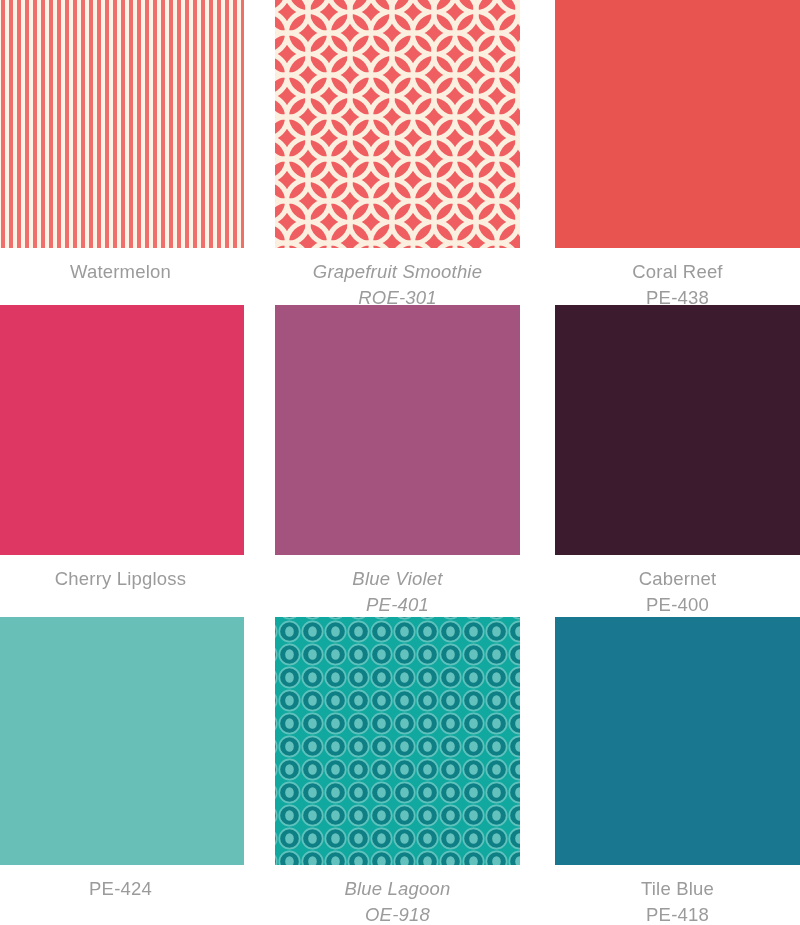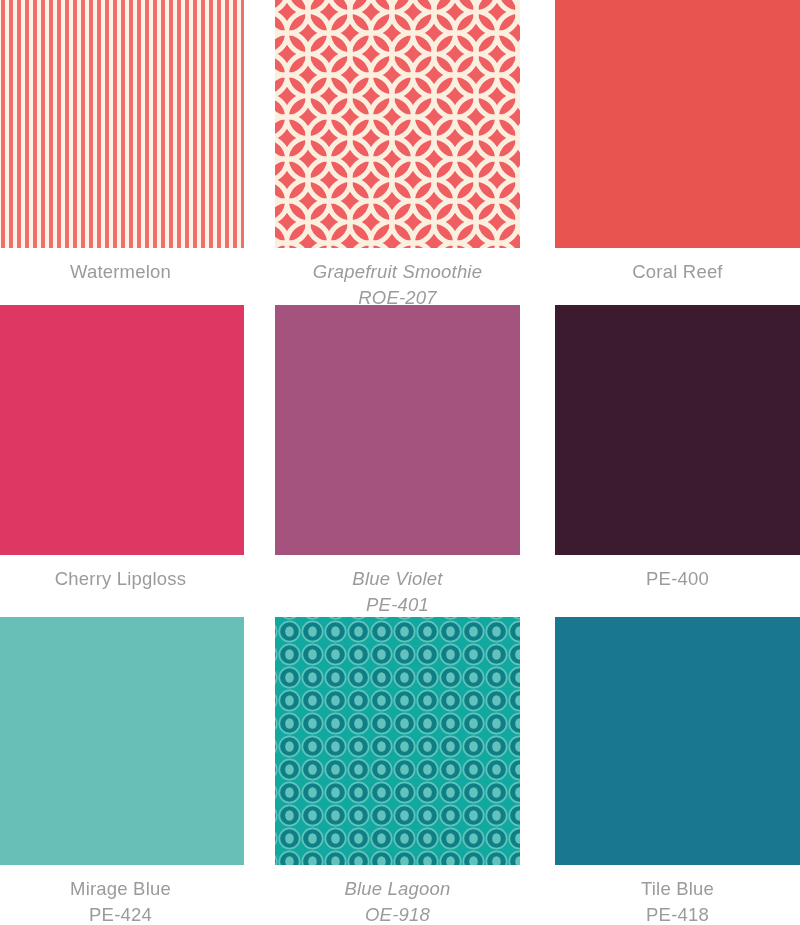--- a/index.html
+++ b/index.html
@@ -132,28 +132,29 @@
               <circle cx="42" cy="0" r="21.5" fill="none" stroke="#fbf0e0" stroke-width="5"></circle>
               <circle cx="0" cy="42" r="21.5" fill="none" stroke="#fbf0e0" stroke-width="5"></circle>
               <circle cx="42" cy="42" r="21.5" fill="none" stroke="#fbf0e0" stroke-width="5"></circle>
             </pattern>
           </defs>
           <rect x="0" y="0" width="305" height="308" fill="url(#grapefruitRings)"></rect>
         </svg>
       </div>
       <div class="swatch-caption">
         <span class="swatch-name">Grapefruit Smoothie</span>
-        <span class="swatch-code">ROE-207</span>
+        <span class="swatch-code">ROE-301</span>
       </div>
     </div>
 
     <div class="swatch-cell col-3">
       <div class="swatch-chip fill-coral-reef"></div>
       <div class="swatch-caption">
         <span class="swatch-name">Coral Reef</span>
+        <span class="swatch-code">PE-438</span>
       </div>
     </div>
 
   </div>
 
   <div class="swatch-row row-2">
 
     <div class="swatch-cell col-1">
       <div class="swatch-chip fill-cherry-lipgloss"></div>
       <div class="swatch-caption">
@@ -165,32 +166,32 @@
       <div class="swatch-chip fill-verve-violet"></div>
       <div class="swatch-caption">
         <span class="swatch-name">Blue Violet</span>
         <span class="swatch-code">PE-401</span>
       </div>
     </div>
 
     <div class="swatch-cell col-3">
       <div class="swatch-chip fill-cabernet"></div>
       <div class="swatch-caption">
+        <span class="swatch-name">Cabernet</span>
         <span class="swatch-code">PE-400</span>
       </div>
     </div>
 
   </div>
 
   <div class="swatch-row row-3">
 
     <div class="swatch-cell col-1">
       <div class="swatch-chip fill-mirage-blue"></div>
       <div class="swatch-caption">
-        <span class="swatch-name">Mirage Blue</span>
         <span class="swatch-code">PE-424</span>
       </div>
     </div>
 
     <div class="swatch-cell col-2">
       <div class="swatch-chip fill-blue-lagoon">
         <svg class="lagoon-layer" viewBox="0 0 285 288" preserveAspectRatio="none" xmlns="http://www.w3.org/2000/svg">
           <defs>
             <pattern id="lagoonDots" x="0" y="0" width="23" height="23" patternUnits="userSpaceOnUse">
               <rect x="0" y="0" width="23" height="23" fill="#11a8a0"></rect>

